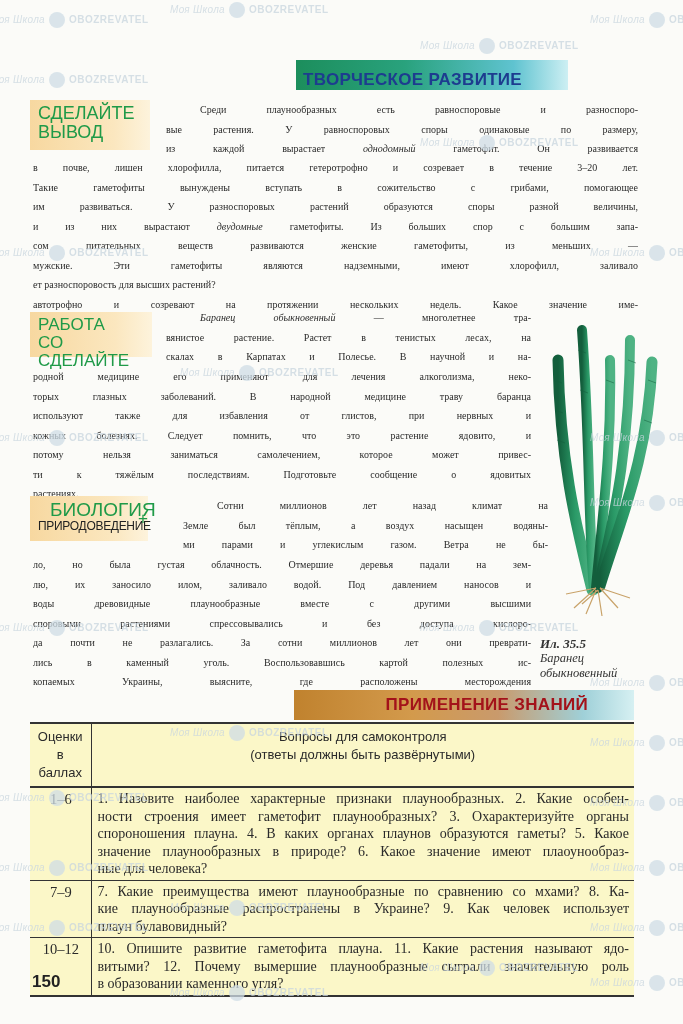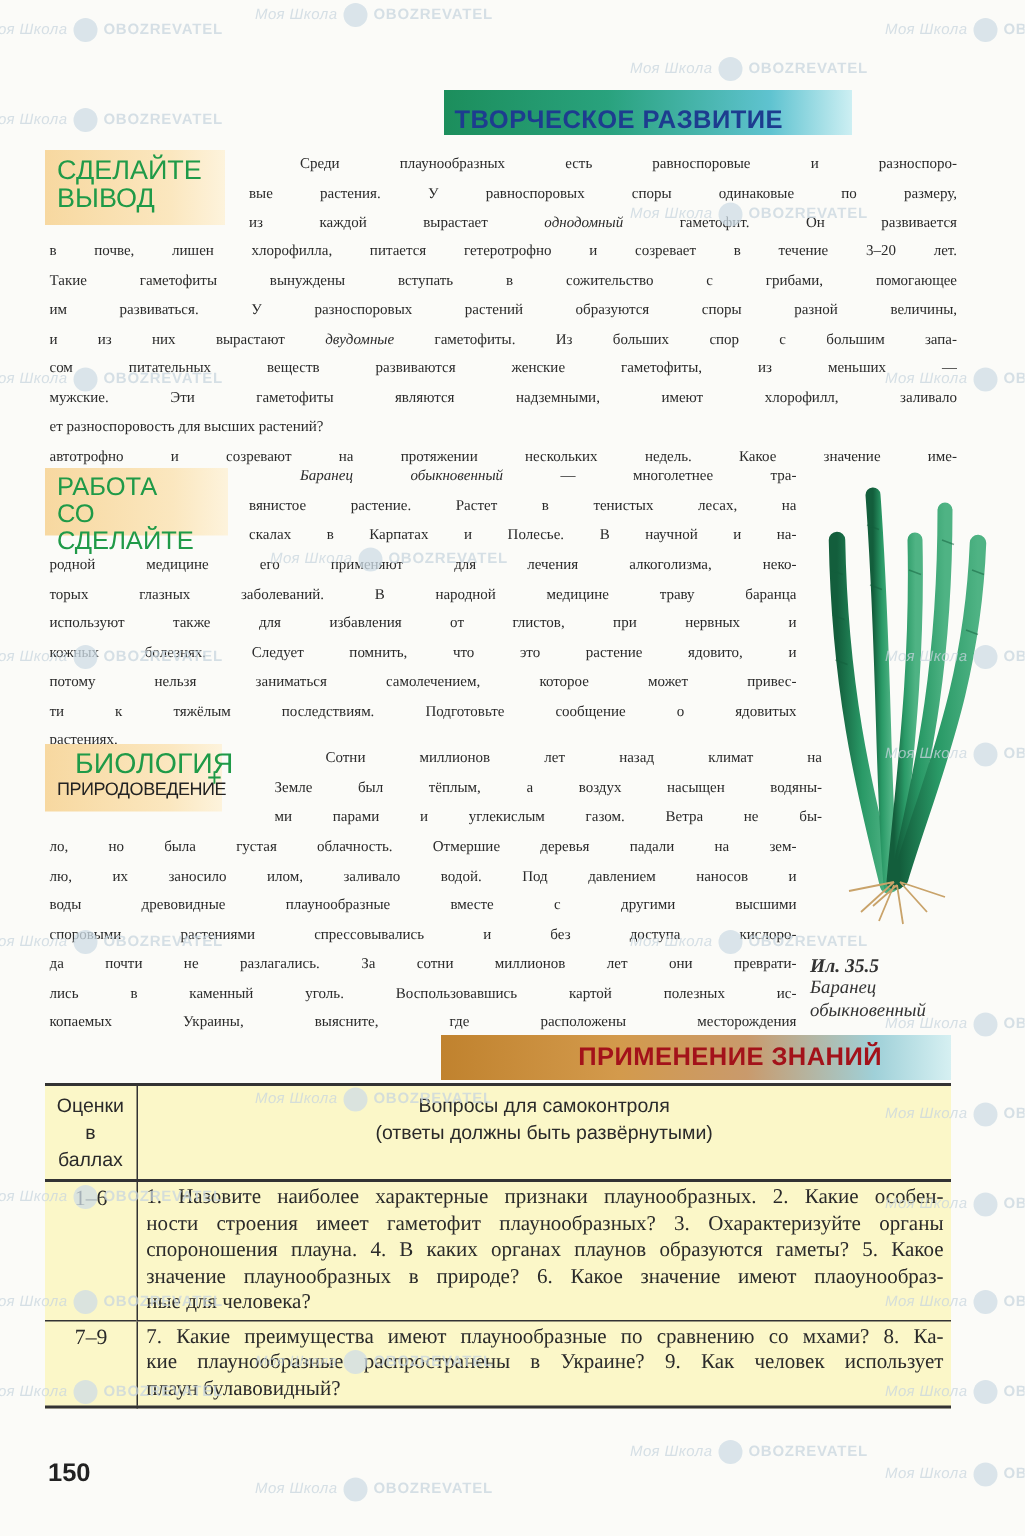--- a/index.html
+++ b/index.html
@@ -182,20 +182,28 @@
           </td>
         </tr>
         <tr>
           <td class="score">7–9</td>
           <td>
             <span class="line">7. Какие преимущества имеют плаунообразные по сравнению со мхами? 8. Ка-</span>
             <span class="line">кие плаунообразные распространены  в Украине? 9. Как человек использует</span>
             <span class="line last">плаун булавовидный?</span>
           </td>
         </tr>
+        <tr>
+          <td class="score">10–12</td>
+          <td>
+            <span class="line">10. Опишите развитие гаметофита плауна. 11. Какие растения называют ядо-</span>
+            <span class="line">витыми? 12. Почему вымершие плаунообразные сыграли значительную роль</span>
+            <span class="line last">в образовании каменного угля?</span>
+          </td>
+        </tr>
       </tbody>
   </table>
 </div>
 
 <div class="page-number">150</div>
 
 <div id="wm-layer">
     <div class="watermark" style="left: -10px; top: 12px;"><span>Моя Школа</span><span class="wm-logo"></span><span class="wm-brand">OBOZREVATEL</span></div>
     <div class="watermark" style="left: 170px; top: 2px;"><span>Моя Школа</span><span class="wm-logo"></span><span class="wm-brand">OBOZREVATEL</span></div>
     <div class="watermark" style="left: 420px; top: 38px;"><span>Моя Школа</span><span class="wm-logo"></span><span class="wm-brand">OBOZREVATEL</span></div>

